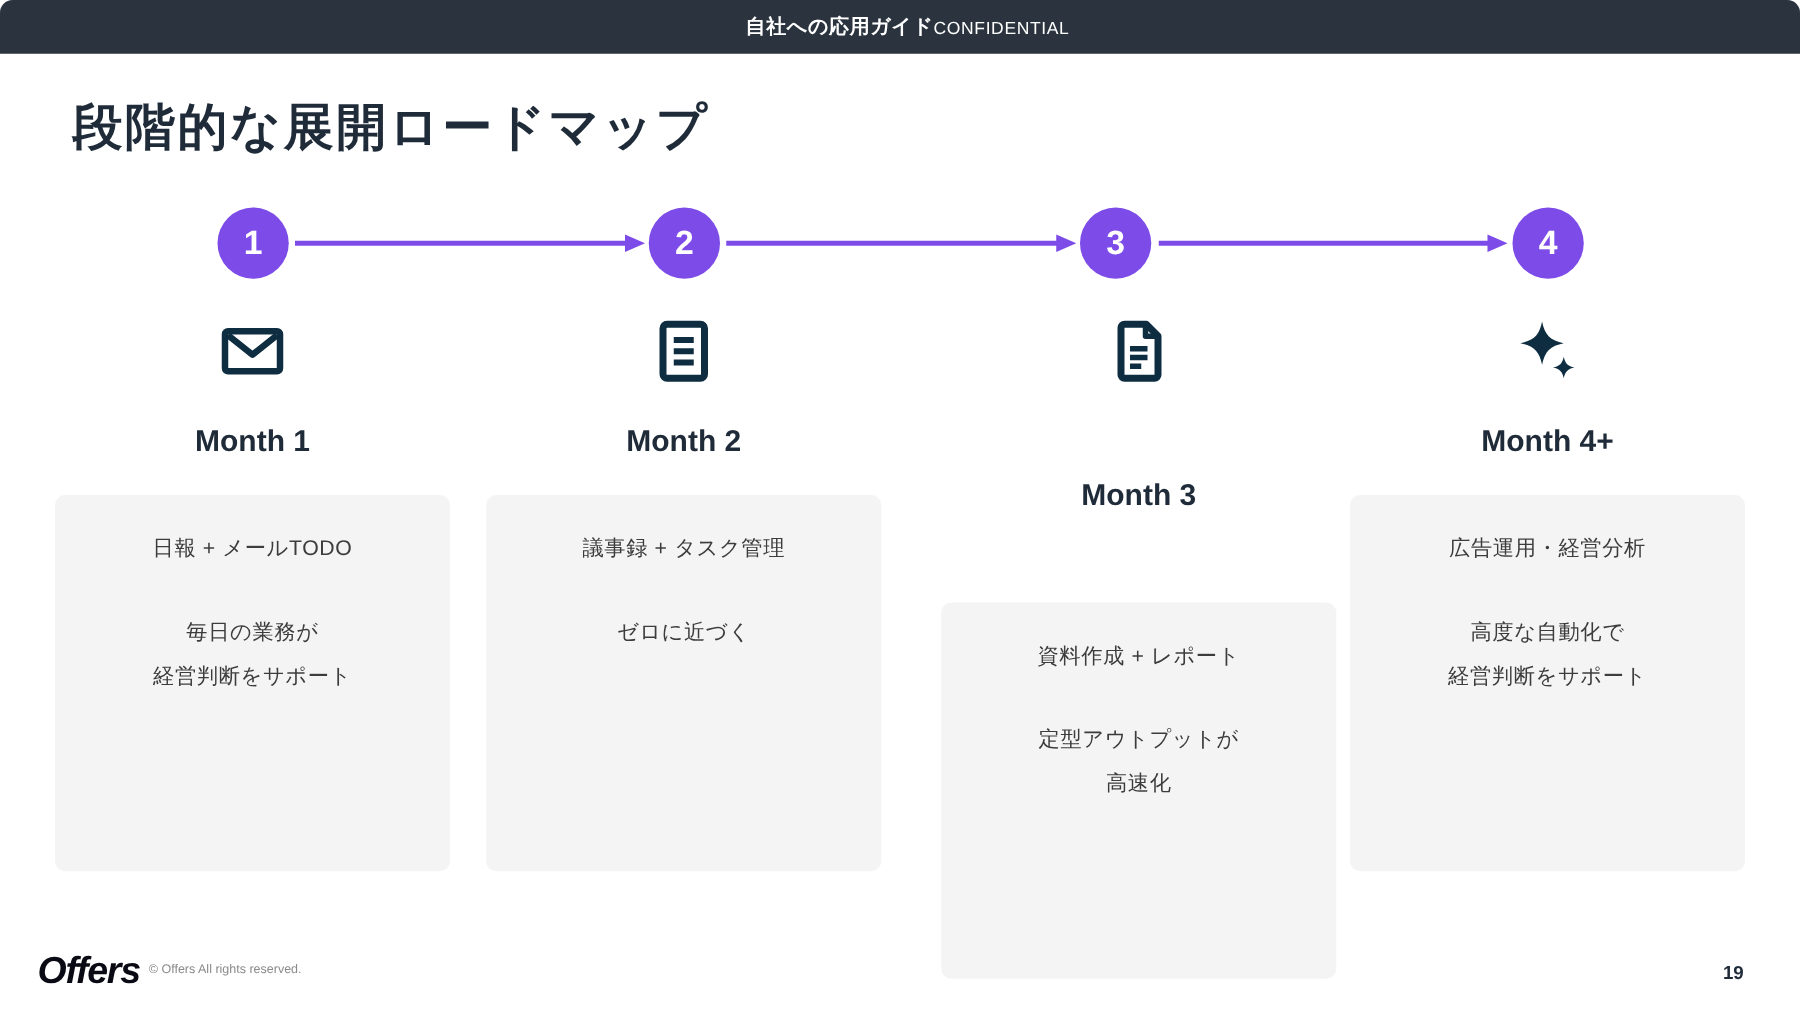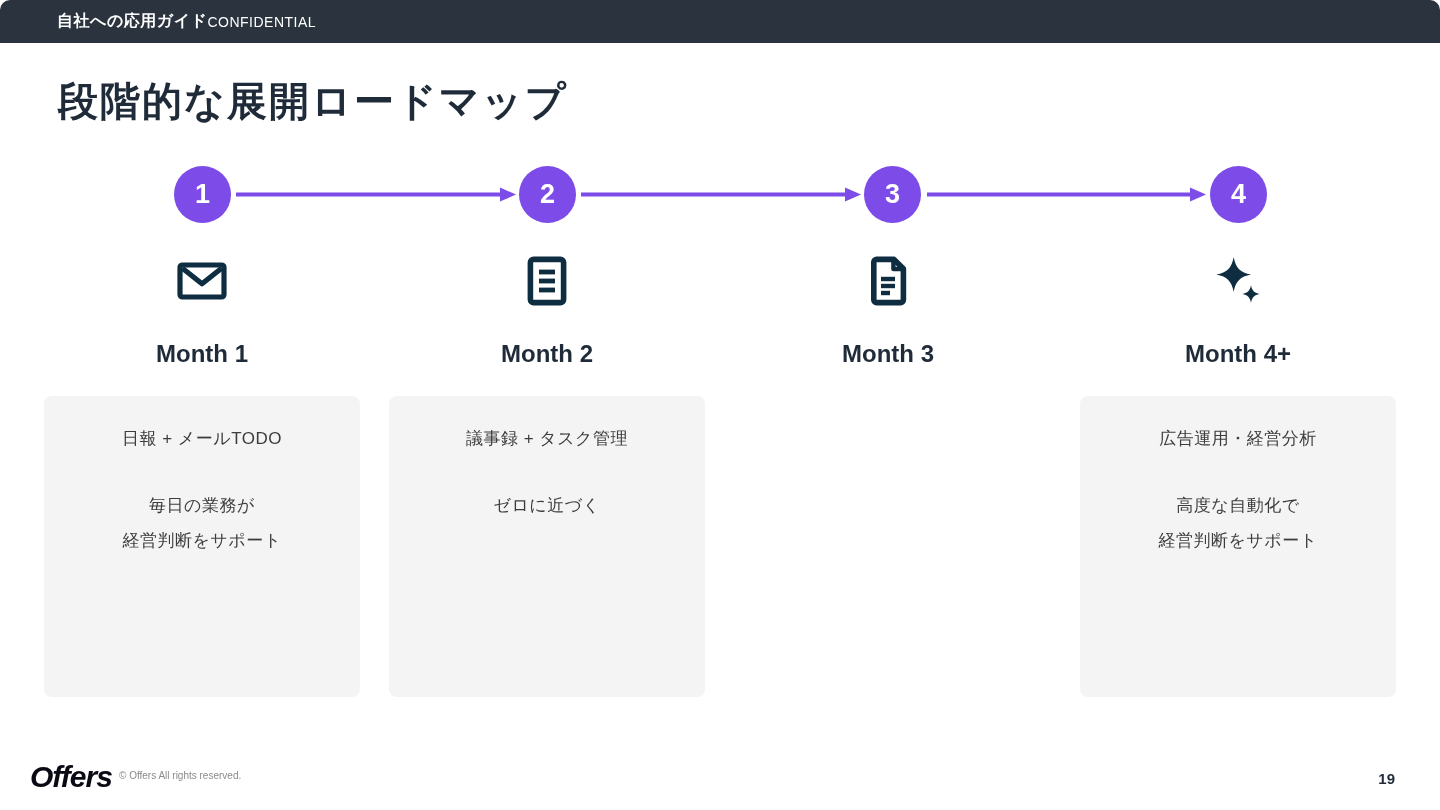--- a/index.html
+++ b/index.html
@@ -22,21 +22,21 @@
 
   
   .topbar {
     position: absolute;
     left: 0; top: 0;
     width: 1440px; height: 43px;
     background: var(--header-bg);
     border-radius: 10px 10px 0 0;
     display: flex;
     align-items: center;
-    justify-content: flex-start;
+    justify-content: center;
     padding: 0 45px 0 57px;
   }
   .topbar-label {
     color: #ffffff;
     font-size: 16px;
     font-weight: bold;
     letter-spacing: 0.5px;
   }
   .topbar-confidential {
     color: #ffffff;
@@ -84,21 +84,21 @@
   .phase-column {
     position: absolute;
     top: 255px;
     width: 316px;
     display: flex;
     flex-direction: column;
     align-items: center;
   }
   .phase-column.p1 { left: 44px; align-items: center; }
   .phase-column.p2 { left: 389px; justify-content: flex-end; }
-  .phase-column.p3 { left: 730px; }
+  .phase-column.p3 { left: 753px; gap: 43px; }
   .phase-column.p4 { left: 1080px; }
 
   .icon-wrap {
     height: 52px;
     display: flex;
     align-items: center;
     justify-content: center;
   }
   .month-label {
     margin-top: 34px;
@@ -220,20 +220,27 @@
   <div class="icon-wrap">
     <svg width="42" height="52" viewBox="0 0 21 26" fill="none" stroke="#0E2D40">
       <path d="M3.4 3.6 a1.4 1.4 0 0 1 1.4 -1.4 h8.7 l4.7 4.7 v15.5 a1.4 1.4 0 0 1 -1.4 1.4 h-12 a1.4 1.4 0 0 1 -1.4 -1.4 z" stroke-width="2.8" stroke-linejoin="round"></path>
       <path d="M13.2 2.6 v4.4 h4.6" stroke-width="2.2" stroke-linejoin="round"></path>
       <line x1="7" y1="12" x2="14" y2="12" stroke-width="2.2"></line>
       <line x1="7" y1="15.5" x2="14" y2="15.5" stroke-width="2.2"></line>
       <line x1="7" y1="19" x2="11.5" y2="19" stroke-width="2.2"></line>
     </svg>
   </div>
   <div class="month-label">Month 3</div>
+  <div class="phase-card">
+    <div class="card-title">資料作成 + レポート</div>
+    <div class="card-body">
+      <div>定型アウトプットが</div>
+      <div>高速化</div>
+    </div>
+  </div>
 </div>
 
 <div class="phase-column p4">
   <div class="icon-wrap">
     <svg width="52" height="52" viewBox="0 0 48 48" fill="#0E2D40">
       <path d="M20 2 C22 12 26 16 36 18 C26 20 22 24 20 34 C18 24 14 20 4 18 C14 16 18 12 20 2 Z"></path>
       <path d="M36 28 C37 33 39 35 44 36 C39 37 37 39 36 44 C35 39 33 37 28 36 C33 35 35 33 36 28 Z"></path>
     </svg>
   </div>
   <div class="month-label">Month 4+</div>

